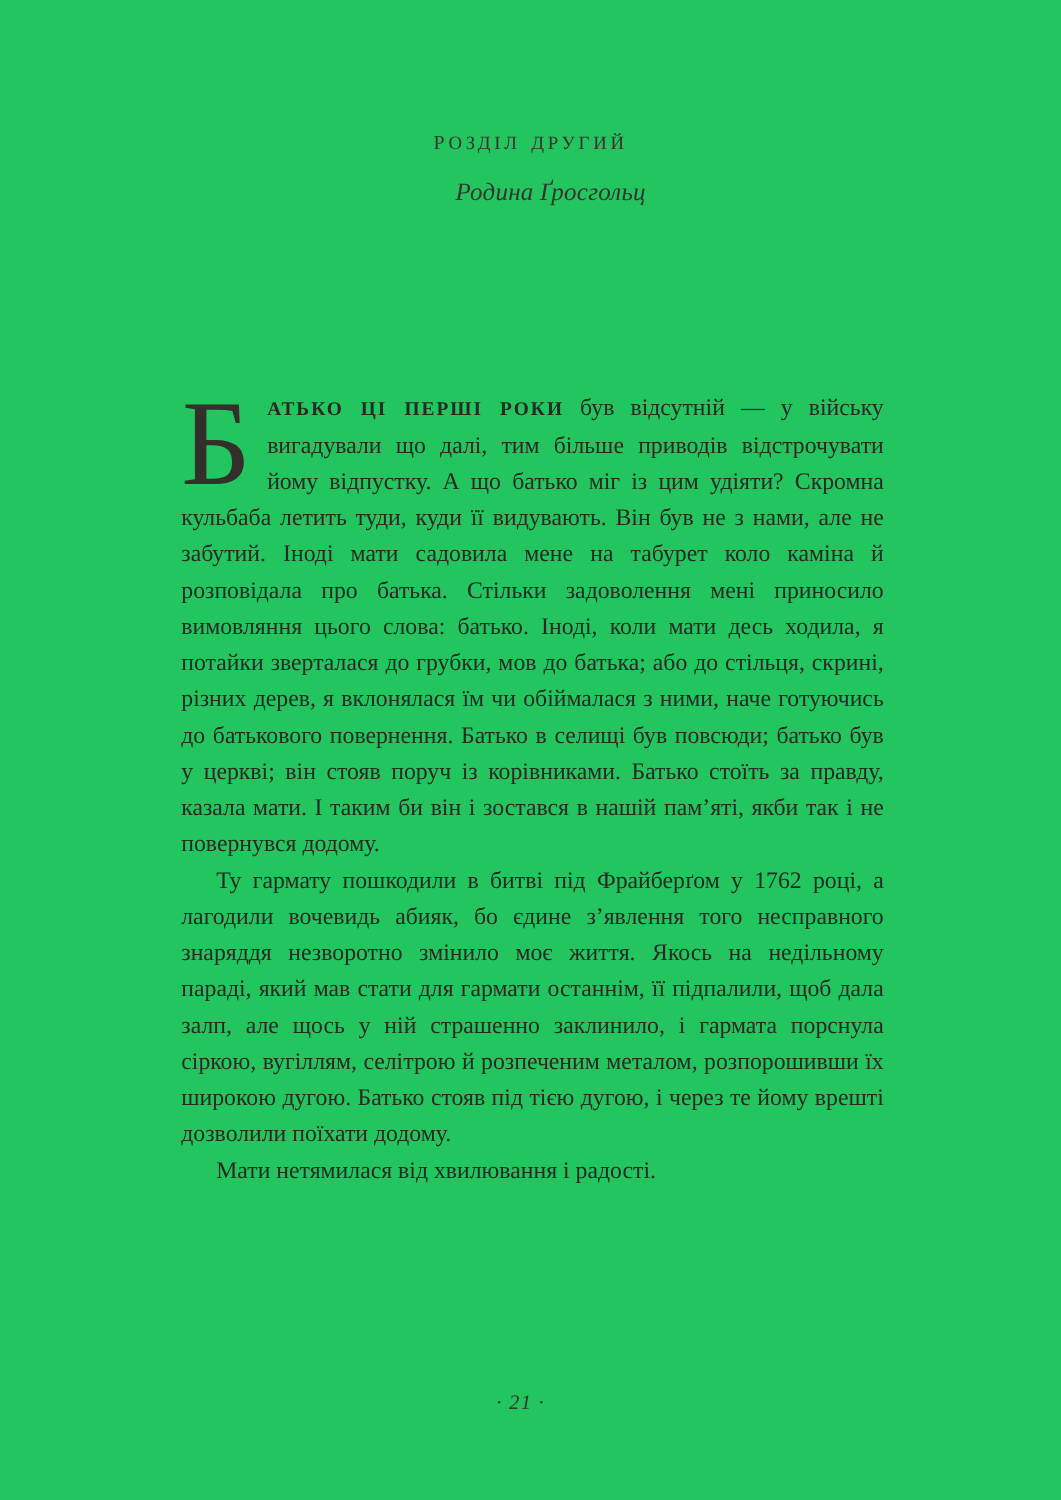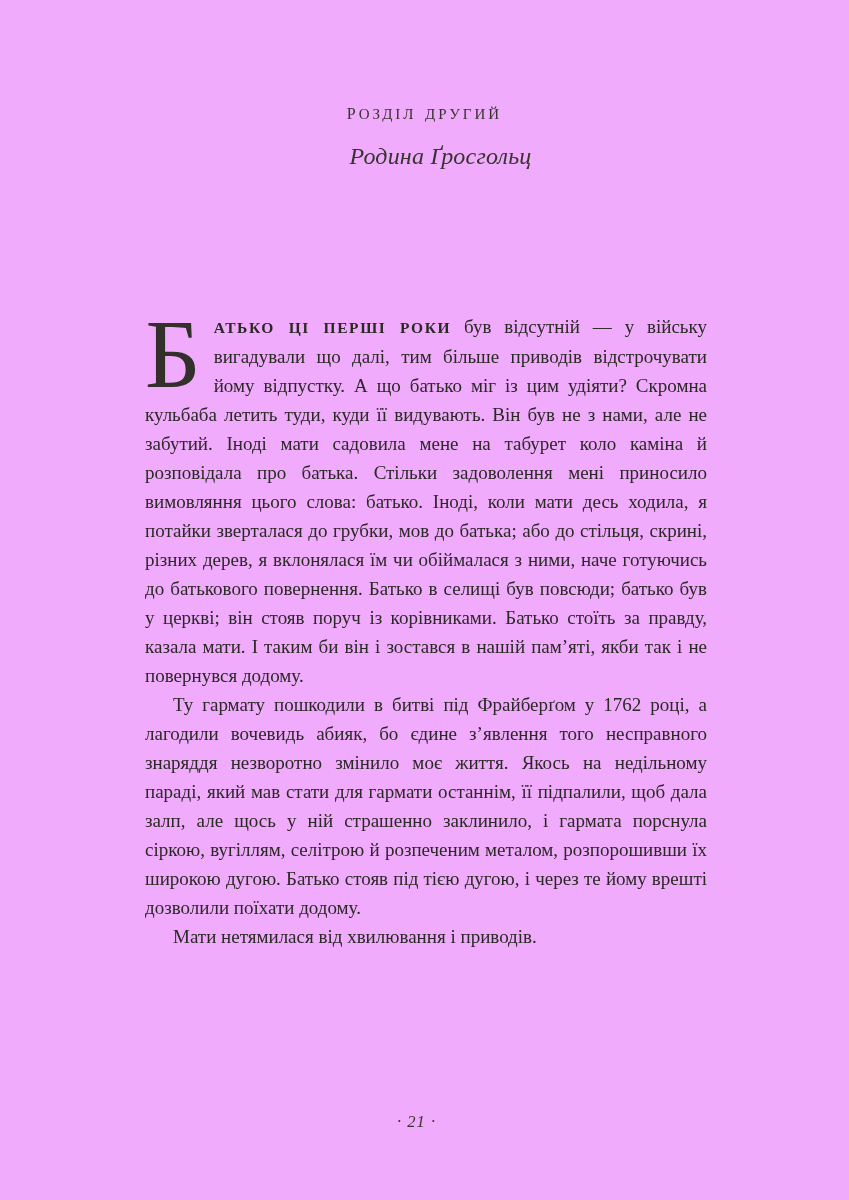--- a/index.html
+++ b/index.html
@@ -5,21 +5,21 @@
   html, body {
     margin: 0;
     padding: 0;
     background: #e8e8e6;
   }
   .book-page {
     position: relative;
     width: 849px;
     height: 1200px;
     margin: 0 auto;
-    background: #f0abfc;
+    background: #22c55e;
     color: #2b2925;
     font-family: "Liberation Serif", "DejaVu Serif", serif;
     overflow: hidden;
   }
   .chapter-head {
     position: absolute;
     top: 98px;
     left: 0;
     right: 0;
     text-align: center;
@@ -29,21 +29,21 @@
     font-variant: small-caps;
     text-transform: lowercase;
     letter-spacing: 3px;
     color: #37342f;
   }
   
   .chapter-title::first-letter { font-size: 1.05em; }
   .chapter-subtitle {
     margin-top: 18px;
     font-style: italic;
-    font-size: 24px;
+    font-size: 20px;
     color: #37342f;
     letter-spacing: 0.2px;
     margin-left: 32px;
   }
   .text-block {
     position: absolute;
     top: 312px;
     left: 145px;
     width: 562px;
     font-size: 19px;
@@ -90,18 +90,18 @@
   <div class="chapter-head">
     <div class="chapter-title">Розділ другий</div>
     <div class="chapter-subtitle">Родина Ґросгольц</div>
   </div>
 
   <div class="text-block">
     <p>
       <span class="dropcap">Б</span><span class="lead-in">АТЬКО ЦІ ПЕРШІ РОКИ</span><span> був відсутній — у війську вигадували що далі, тим більше приводів відстрочувати йому відпустку. А що батько міг із цим удіяти? Скромна кульбаба летить туди, куди її видувають. Він був не з нами, але не забутий. Іноді мати садовила мене на табурет коло каміна й розповідала про батька. Стільки задоволення мені приносило вимовляння цього слова: батько. Іноді, коли мати десь ходила, я потайки зверталася до грубки, мов до батька; або до стільця, скрині, різних дерев, я вклонялася їм чи обіймалася з ними, наче готуючись до батькового повернення. Батько в селищі був повсюди; батько був у церкві; він стояв поруч із корівниками. Батько стоїть за правду, казала мати. І таким би він і зостався в нашій пам’яті, якби так і не повернувся додому.</span>
     </p>
     <p class="indent">Ту гармату пошкодили в битві під Фрайберґом у 1762 році, а лагодили вочевидь абияк, бо єдине з’явлення того несправного знаряддя незворотно змінило моє життя. Якось на недільному параді, який мав стати для гармати останнім, її підпалили, щоб дала залп, але щось у ній страшенно заклинило, і гармата порснула сіркою, вугіллям, селітрою й розпеченим металом, розпорошивши їх широкою дугою. Батько стояв під тією дугою, і через те йому врешті дозволили поїхати додому.</p>
-    <p class="indent">Мати нетямилася від хвилювання і приводів.</p>
+    <p class="indent">Мати нетямилася від хвилювання і радості.</p>
   </div>
 
   <div class="page-number">· 21 ·</div>
 
 </div>
 
 </body></html>

